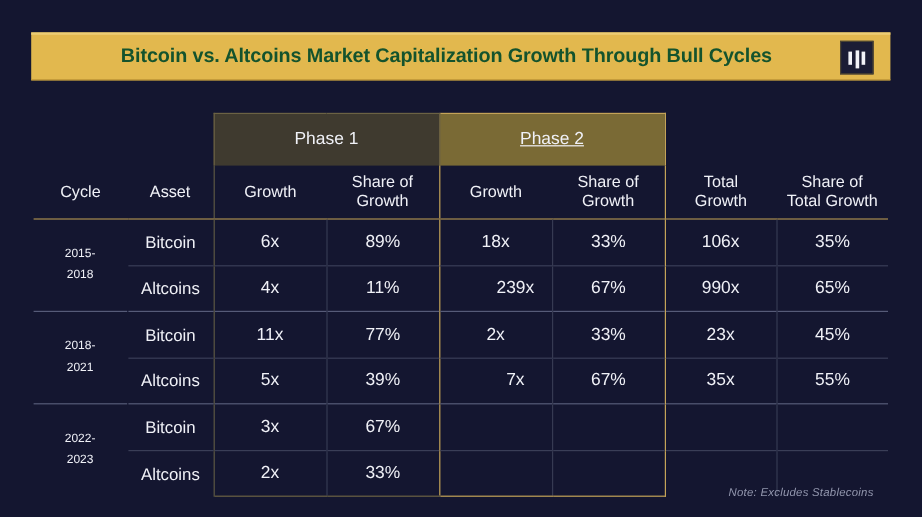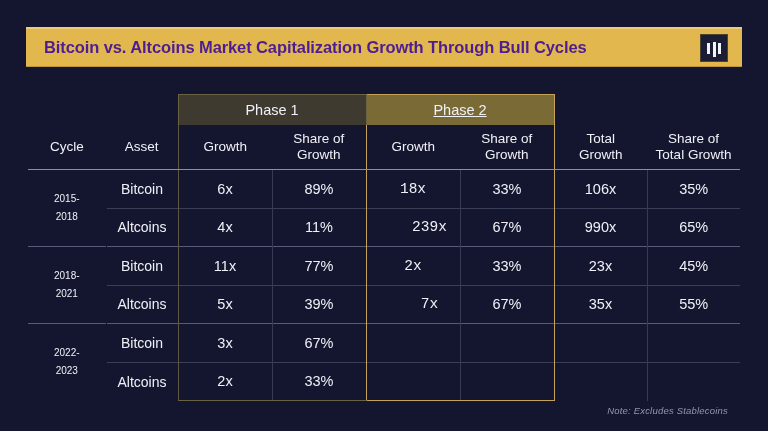--- a/index.html
+++ b/index.html
@@ -27,21 +27,22 @@
     border-top: 2px solid #eccd74;
     border-bottom: 1px solid #bd9637;
     display: flex;
     align-items: center;
     justify-content: center;
     padding: 0 14px 0 18px;
   }
 
   .title-text {
     flex: 1;
-    color: #4c1d95;
+    text-align: center;
+    color: #14532d;
     font-size: 16.5px;
     font-weight: bold;
     letter-spacing: -0.1px;
     white-space: nowrap;
   }
 
   .logo-box {
     width: 28px;
     height: 28px;
     background: #1b1d35;
@@ -84,21 +85,21 @@
   col.c-cycle  { width: 78px; }
   col.c-asset  { width: 72px; }
   col.c-p1a    { width: 94px; }
   col.c-p1b    { width: 94px; }
   col.c-p2a    { width: 94px; }
   col.c-p2b    { width: 94px; }
   col.c-ta     { width: 93px; }
   col.c-tb     { width: 93px; }
 
   
-  .grp-row td { height: 30px; }
+  .grp-row td { height: 43px; }
   .grp-phase1 {
     background: #3f3a2f;
     font-size: 14.5px;
     color: #f2f2f6;
     border-left: 1px solid #6b6244;
     border-right: 1px solid #6b6244;
     border-top: 1px solid #6b6244;
   }
   .grp-phase2 {
     background: #7a6a35;
@@ -121,21 +122,21 @@
   .hdr-row td.vsep-l { border-left: 1px solid #5d5744; }
   .hdr-row td.p2-l   { border-left: 1px solid #c4a358; }
   .hdr-row td.p2-r   { border-right: 1px solid #c4a358; }
 
   
   .d-row td {
     height: 38.5px;
     font-size: 14.5px;
   }
   .d-row td.cellsep { border-left: 1px solid #363a52; }
-  .d-row td.p2-l { border-left: 1px solid #c4a358; font-family: Liberation Mono, monospace; }
+  .d-row td.p2-l { border-left: 1px solid #c4a358; }
   .d-row td.p2-r { border-right: 1px solid #c4a358; }
   .d-row.rowsep td { border-top: 1px solid #3a3e57; }
   .d-row.rowsep td.p2-l { border-left: 1px solid #c4a358; padding-left: 33px; }
   .d-row.rowsep td.p2-r { border-right: 1px solid #c4a358; }
   .d-row.groupsep td { border-top: 1px solid #565b78; }
   .d-row.groupsep td.p2-l { border-left: 1px solid #c4a358; }
   .d-row.groupsep td.p2-r { border-right: 1px solid #c4a358; }
 
   .d-row.last td.p2-l, .d-row.last td.p2-r { border-bottom: 1px solid #c4a358; }
   .d-row.last td.p1-edge { border-bottom: 1px solid #6b6244; }

